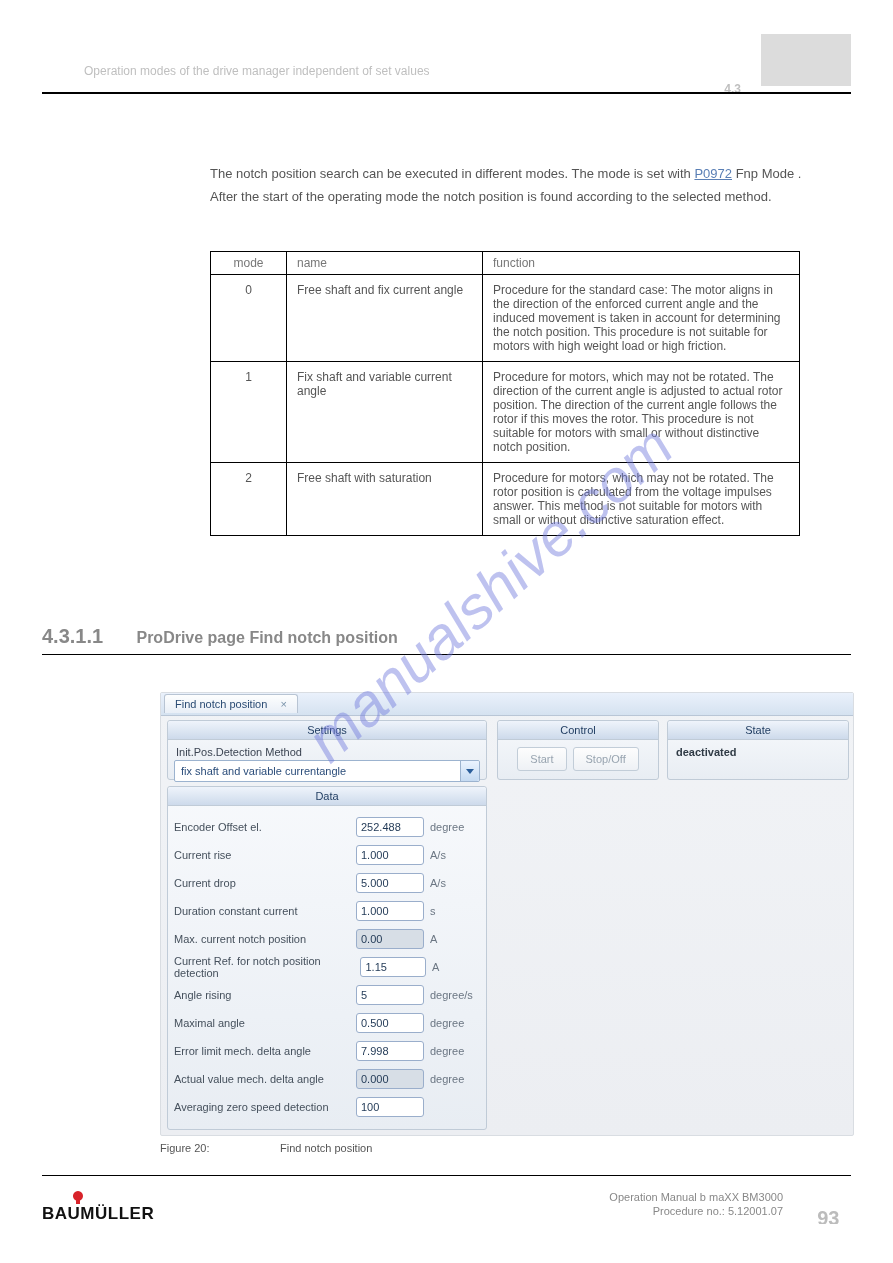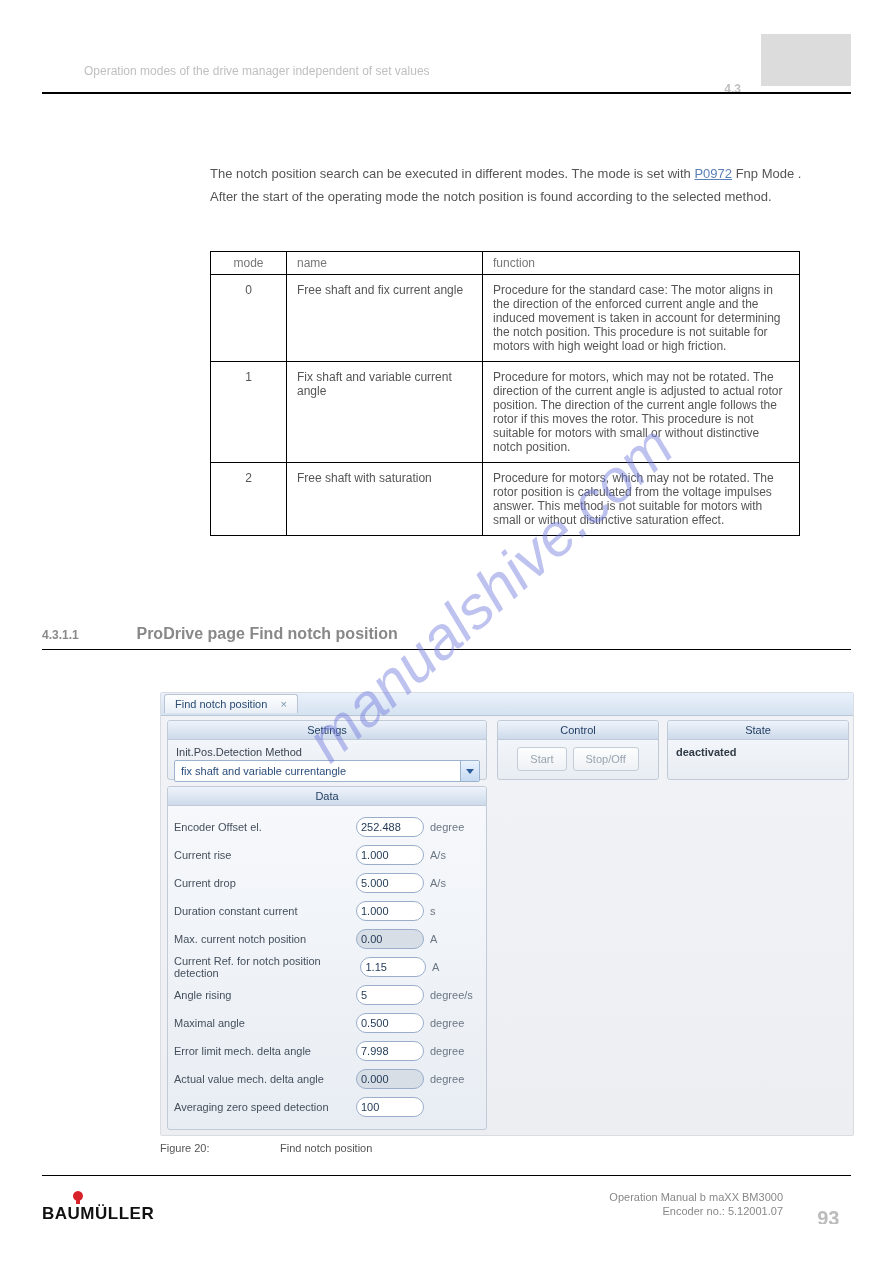--- a/index.html
+++ b/index.html
@@ -15,21 +15,21 @@
 
   .tbl{position:absolute;left:210px;top:251px;width:590px;border-collapse:collapse;font-size:12px;color:#555;}
   .tbl td{border:1.5px solid #000;padding:8px 10px;vertical-align:top;}
   .tbl .c0{width:55px;text-align:center;}
   .tbl .c1{width:175px;}
   .tbl .head td{font-weight:normal;color:#777;padding-top:4px;padding-bottom:4px;}
 
   .wm{position:absolute;left:210px;top:355px;width:560px;height:520px;pointer-events:none;z-index:5;}
 
   .sect-header{position:absolute;left:42px;top:625px;right:42px;}
-  .sect-num{color:#888;font-size:12px;font-weight:bold;display:inline-block;width:90px;}
+  .sect-num{color:#888;font-size:20px;font-weight:bold;display:inline-block;width:90px;}
   .sect-title{color:#888;font-size:16px;font-weight:bold;}
   .sect-line{border-top:1px solid #000;margin-top:6px;}
 
   .ui-shot{position:absolute;left:160px;top:692px;width:692px;height:442px;background:linear-gradient(#f1f3f6,#eceef2);border:1px solid #d9dde2;border-radius:2px;font-family:Tahoma, Arial, sans-serif;color:#333;font-size:11px;}
   .tabbar{height:22px;background:linear-gradient(#eaf1fb,#d5e2f0);border-bottom:1px solid #b9c6d6;}
   .tab{display:inline-block;background:linear-gradient(#fdfefe,#e9eff7);border:1px solid #b8c4d3;border-bottom:none;border-radius:3px 3px 0 0;padding:3px 10px;color:#2a4b73;margin:1px 0 5px 3px;}
   .tab .x{color:#7a93aa;margin-left:10px;}
 
   .panels{position:relative;height:420px;padding:6px;}
   .panel{position:absolute;border:1px solid #c0cbd7;border-radius:3px;background:linear-gradient(#f7f9fc,#e8edf3);}
@@ -45,21 +45,21 @@
   .p-control .body{display:flex;gap:6px;justify-content:center;align-items:center;height:38px;}
   .btn{height:22px;line-height:22px;padding:0 12px;border:1px solid #c2cdd8;border-radius:3px;background:linear-gradient(#fdfdfd,#eef1f5);color:#98a4b0;}
 
   .p-state{left:506px;top:4px;width:180px;height:58px;}
   .p-state .body{padding:6px 8px;font-weight:bold;color:#2f3a45;}
 
   .p-data{left:6px;top:70px;width:318px;height:342px;}
   .p-data .body{padding:6px 6px 2px 6px;}
   .row{display:flex;align-items:center;height:26px;margin:2px 0;}
   .row .rl{flex:1 1 auto;color:#45505c;}
-  .row .inp{width:58px;height:18px;border:1px solid #9aaecb;border-radius:10px;background:#fff;padding:0 4px;color:#1f3754;line-height:18px;}
+  .row .inp{width:58px;height:18px;border:1px solid #9aaecb;border-radius:3px;background:#fff;padding:0 4px;color:#1f3754;line-height:18px;}
   .row .inp.ro{background:#d7dee6;}
   .row .unit{width:50px;margin-left:6px;color:#6b7683;}
 
   .fig-label{position:absolute;left:160px;top:1142px;font-size:11px;color:#555;}
   .fig-desc{position:absolute;left:280px;top:1142px;font-size:11px;color:#555;}
   .bottom-line{position:absolute;left:42px;right:42px;top:1175px;border-top:1px solid #000;}
 
   .logo{position:absolute;left:42px;top:1189px;height:36px;}
   .logo svg{display:block;}
   .footer-right{position:absolute;right:42px;top:1190px;font-size:11px;color:#888;text-align:right;line-height:1.3;}
@@ -230,20 +230,20 @@
   <div class="logo">
     <svg width="140" height="34" viewBox="0 0 140 34">
       <g fill="#d8232a">
           <path d="M36 2 a5 5 0 1 1 -0.01 0 M34 9 h4 v6 h-4 z"></path>
         </g>
       <text x="0" y="30" font-family="Arial Black, Arial" font-weight="900" font-size="17" fill="#111" letter-spacing="0.5">BAUMÜLLER</text>
     </svg>
   </div>
   <div class="footer-right" style="right:110px;">
     <div>Operation Manual   b maXX BM3000</div>
-    <div>Encoder no.: 5.12001.07</div>
+    <div>Procedure no.: 5.12001.07</div>
   </div>
   <div class="footer-page">
     <span>93</span>
     <div class="footer-page-of">of 820</div>
   </div>
 
 </div>
 
 </body></html>

